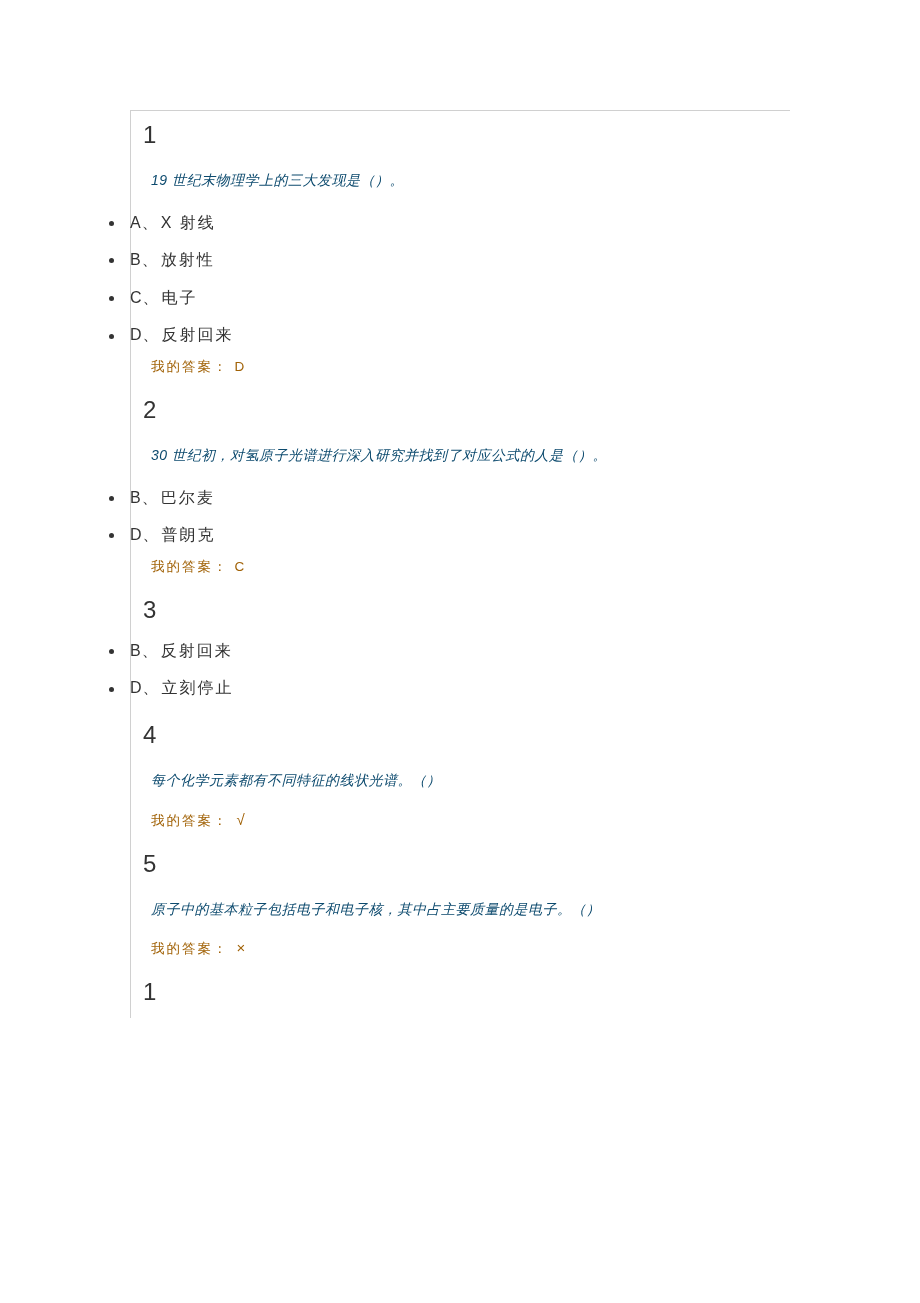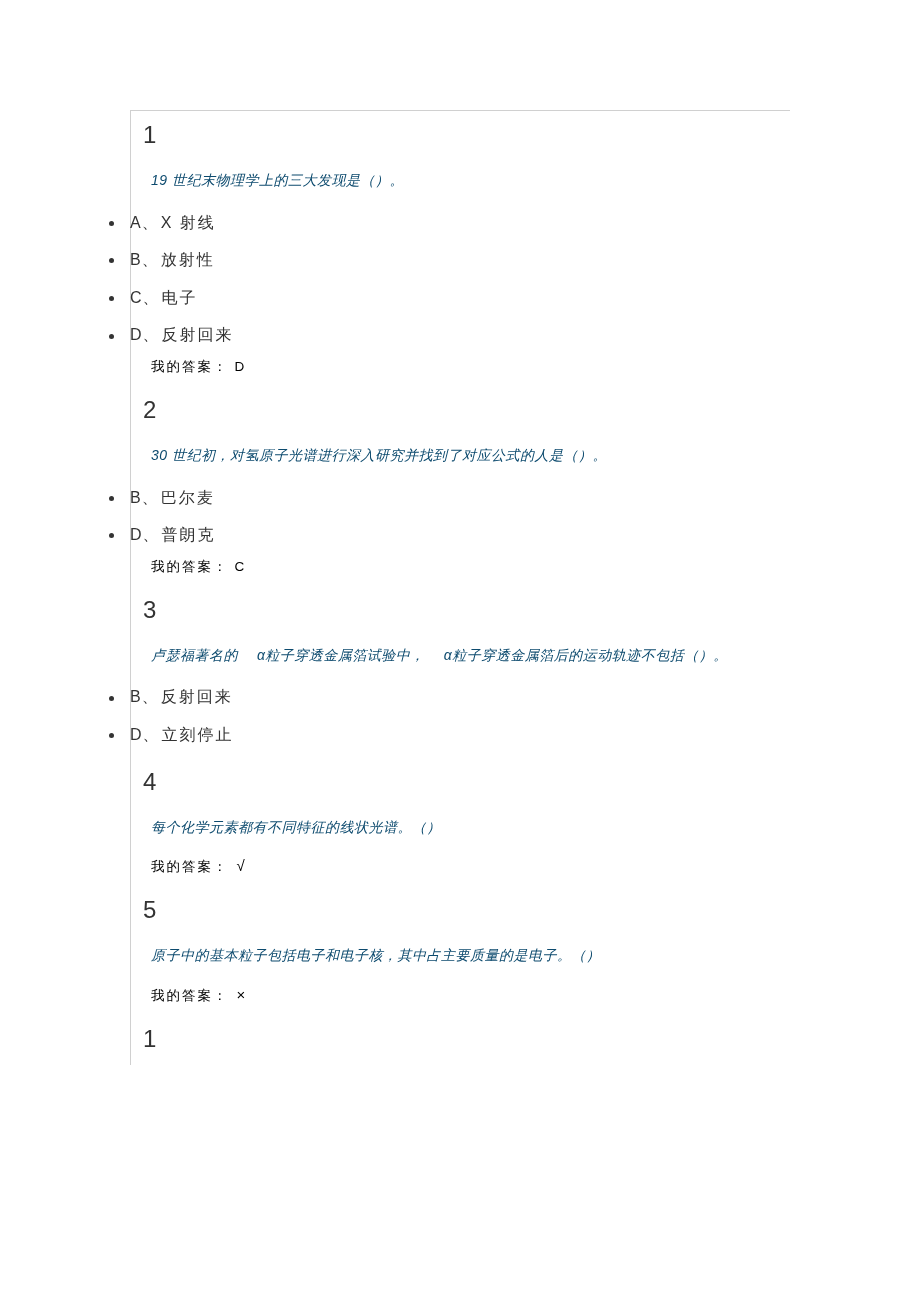--- a/index.html
+++ b/index.html
@@ -51,21 +51,21 @@
     .opt-letter {
       font-family: Arial, sans-serif;
       letter-spacing: 1px;
     }
     .opt-text {
       letter-spacing: 2px;
       margin-left: 2px;
     }
     .answer-line {
       font-size: 13.5px;
-      color: #000000;
+      color: #a16207;
       padding: 4px 0 6px 20px;
       letter-spacing: 2px;
     }
     .answer-val {
       font-family: Arial, sans-serif;
       letter-spacing: 1px;
       margin-left: 6px;
     }
     .answer-symbol {
       font-size: 15px;
@@ -95,21 +95,20 @@
   <div class="q-wrap">
     <div class="num-heading">2</div>
     <div class="question-text">30 世纪初，对氢原子光谱进行深入研究并找到了对应公式的人是（）。</div>
     <div class="option-row"><span class="bullet"></span><span class="opt-letter">B、</span><span class="opt-text">巴尔麦</span></div>
     <div class="option-row"><span class="bullet"></span><span class="opt-letter">D、</span><span class="opt-text">普朗克</span></div>
     <div class="answer-line"><span>我的答案：</span><span class="answer-val">C</span></div>
   </div>
 
   <div class="q-wrap">
     <div class="num-heading">3</div>
-    <div class="question-text">卢瑟福著名的　 α粒子穿透金属箔试验中，　 α粒子穿透金属箔后的运动轨迹不包括（）。</div>
     <div class="option-row"><span class="bullet"></span><span class="opt-letter">B、</span><span class="opt-text">反射回来</span></div>
     <div class="option-row"><span class="bullet"></span><span class="opt-letter">D、</span><span class="opt-text">立刻停止</span></div>
   </div>
 
   <div class="q-wrap">
     <div class="num-heading">4</div>
     <div class="question-text">每个化学元素都有不同特征的线状光谱。（）</div>
     <div class="spacer-sm"></div>
     <div class="answer-line"><span>我的答案：</span><span class="answer-symbol">√</span></div>
   </div>

